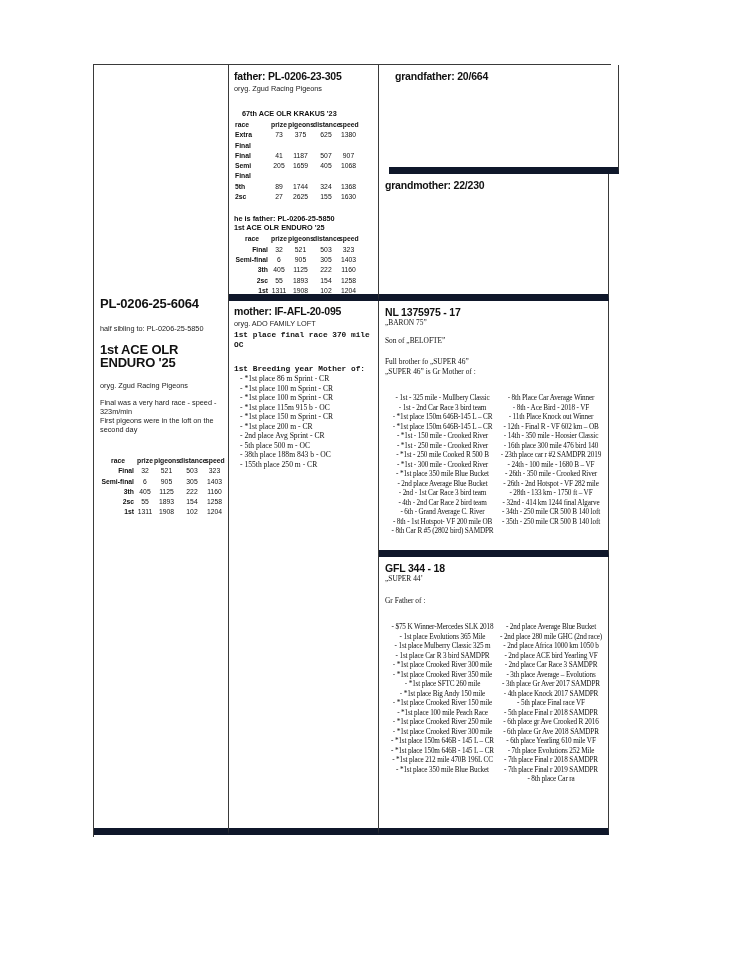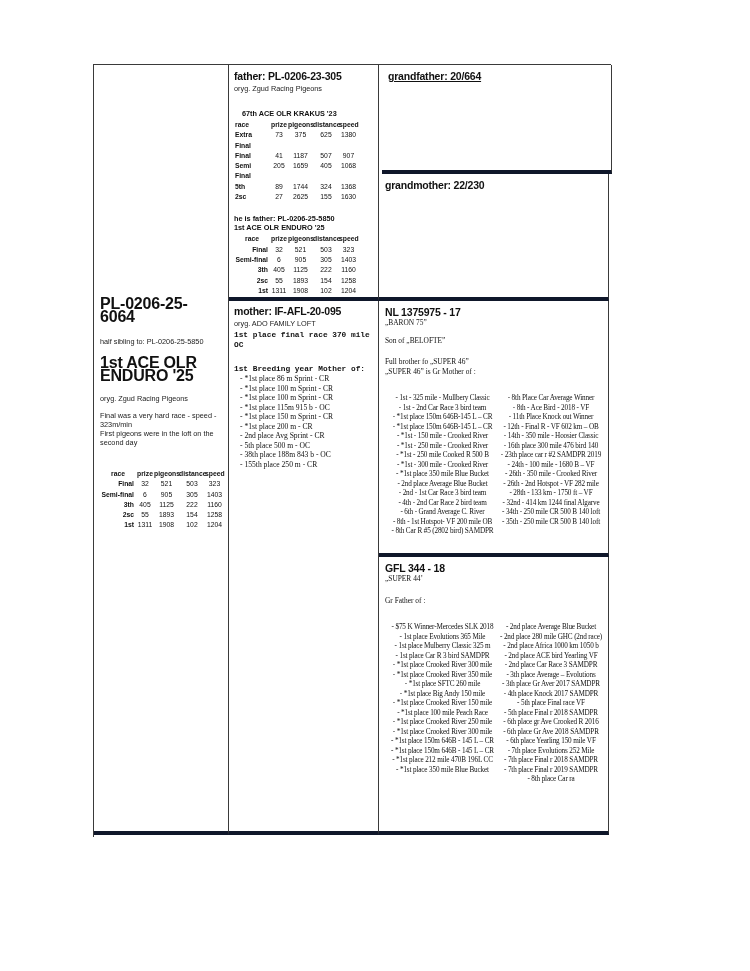--- a/index.html
+++ b/index.html
@@ -1,31 +1,31 @@
 <!DOCTYPE html>
 <html><head>
 <meta charset="utf-8">
 <style>
   html,body{margin:0;padding:0;background:#fff;}
   .page{position:relative;width:750px;height:971px;background:#ffffff;color:#111;
         font-family:"Liberation Sans",sans-serif;overflow:hidden;}
   .grid{position:absolute;left:93px;top:64px;width:517px;height:772px;
         border-top:1px solid #3a3a3a;border-left:1px solid #3a3a3a;}
   .cell{position:absolute;box-sizing:border-box;background:#fff;
-        border-right:1px solid #3a3a3a;border-bottom:4px solid #0f172a;}
+        border-right:1px solid #3a3a3a;border-bottom:7px solid #0f172a;}
   .bird-cell{left:0;top:0;width:135px;height:770px;}
   .father-cell{left:135px;top:0;width:150px;height:236px;padding:5px 5px;}
   .mother-cell{left:135px;top:236px;width:150px;height:534px;padding:4px 5px;}
-  .gf-cell{left:288px;top:0;width:230px;height:109px;padding:5px 6px;text-decoration:underline;}
+  .gf-cell{left:295px;top:0;width:230px;height:109px;padding:5px 6px;}
   .gm-cell{left:285px;top:109px;width:230px;height:127px;padding:5px 6px;}
   .nl-cell{left:285px;top:236px;width:230px;height:256px;padding:5px 6px;}
   .gfl-cell{left:285px;top:492px;width:230px;height:278px;padding:5px 6px;}
 
   .h1{font-weight:bold;font-size:10.5px;line-height:12px;letter-spacing:-0.2px;}
-  .h1b{font-weight:bold;font-size:16px;line-height:13px;letter-spacing:-0.2px;}
+  .h1b{font-weight:bold;font-size:13px;line-height:13px;letter-spacing:-0.2px;}
   .sm{font-size:7.3px;line-height:9px;color:#222;}
   .b7{font-weight:bold;font-size:7.3px;line-height:9px;color:#111;}
   .ser{font-family:"Liberation Serif",serif;font-size:7.4px;line-height:9.5px;color:#111;}
   .bser{font-family:Liberation Mono, monospace;font-weight:bold;font-size:7.8px;line-height:10px;}
 
   .bird-block{margin-top:232px;padding:0 6px;}
   .bird-block .h1b{margin-bottom:2px;}
   .mt14{margin-top:14px;} .mt10{margin-top:10px;} .mt8{margin-top:8px;} .mt2{margin-top:2px;}
   .mt16{margin-top:16px;padding-left:8px;} .mt22{margin-top:22px;} .mt12{margin-top:12px;}
 
@@ -307,21 +307,21 @@
             <div class="ser-item">- 2nd place Africa 1000 km 1050 b</div>
             <div class="ser-item">- 2nd place ACE bird Yearling VF</div>
             <div class="ser-item">- 2nd place Car Race 3 SAMDPR</div>
             <div class="ser-item">- 3th place Average – Evolutions</div>
             <div class="ser-item">- 3th place Gr Aver 2017 SAMDPR</div>
             <div class="ser-item">- 4th place Knock 2017 SAMDPR</div>
             <div class="ser-item">- 5th place Final race VF</div>
             <div class="ser-item">- 5th place Final r 2018 SAMDPR</div>
             <div class="ser-item">- 6th place gr Ave Crooked R 2016</div>
             <div class="ser-item">- 6th place Gr Ave 2018 SAMDPR</div>
-            <div class="ser-item">- 6th place Yearling 150 mile VF</div>
+            <div class="ser-item">- 6th place Yearling 610 mile VF</div>
             <div class="ser-item">- 7th place Evolutions 252 Mile</div>
             <div class="ser-item">- 7th place Final r 2018 SAMDPR</div>
             <div class="ser-item">- 7th place Final r 2019 SAMDPR</div>
             <div class="ser-item">- 8th place Car ra</div>
           </div>
       </div>
     </section>
 
   </div>
 </div>

